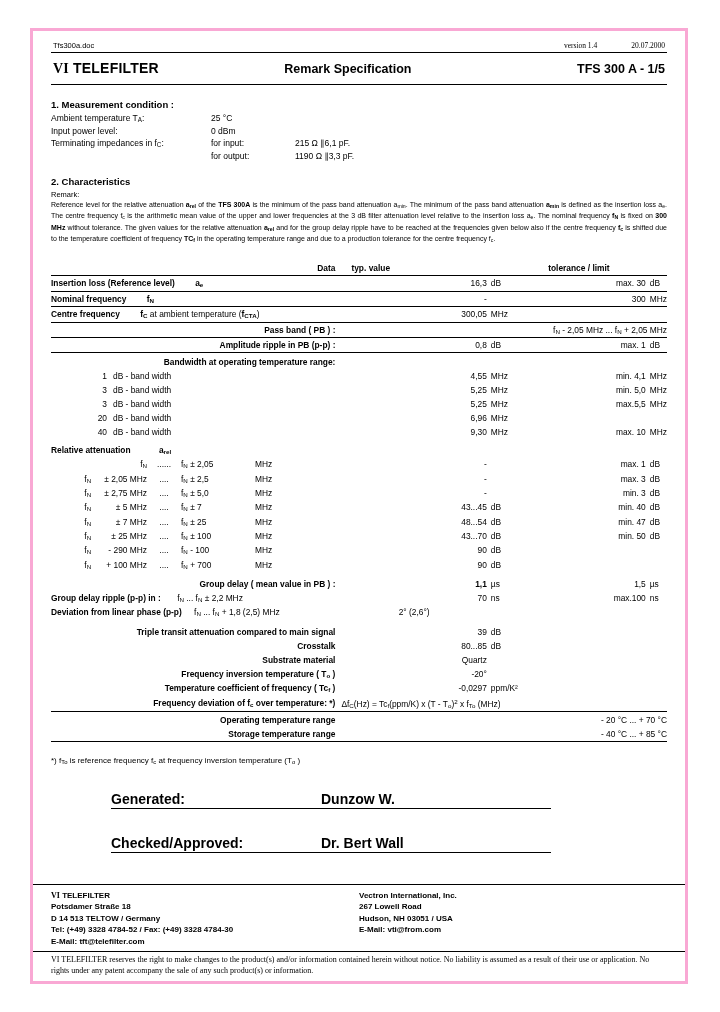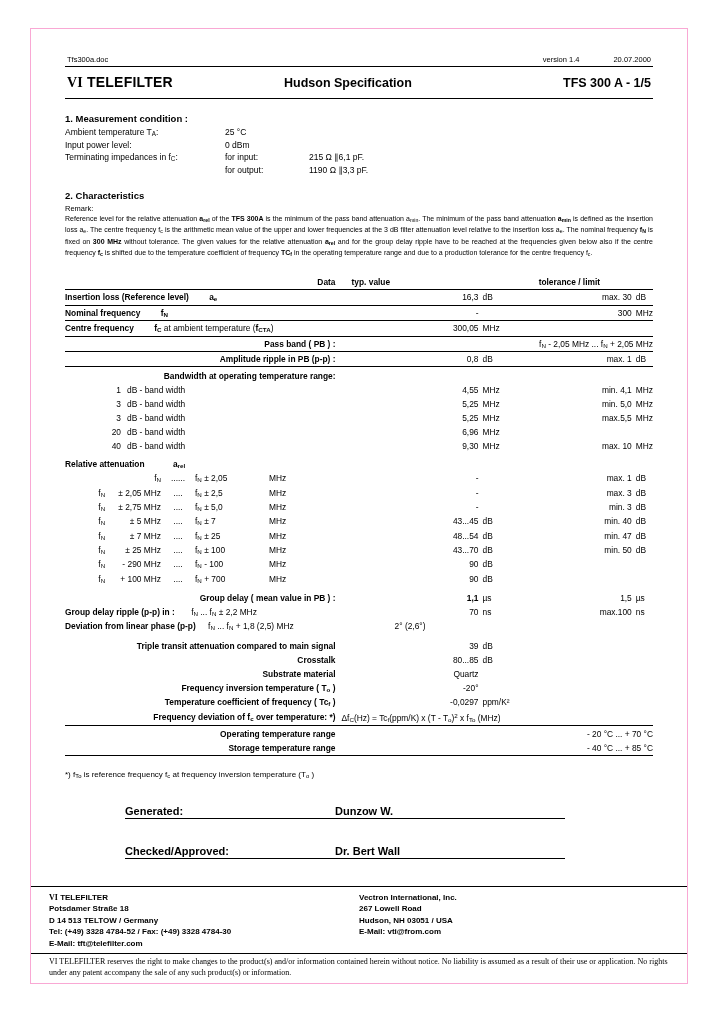--- a/index.html
+++ b/index.html
@@ -2,27 +2,27 @@
 <html><head>
 <meta charset="utf-8">
 <style>
   html, body { margin:0; padding:0; background:#b8b8b8; }
   body { font-family:"Liberation Sans", sans-serif; }
   .page {
     width:720px; height:1012px; box-sizing:border-box;
     background:#ffffff; position:relative; margin:0 auto;
     padding:28px 30px 0 30px; color:#000;
   }
-  .sheet { border:1px solid #f9a8d4; width:658px; height:956px; box-sizing:border-box; padding:16px; position:relative; }
+  .sheet { border:3px solid #f9a8d4; width:658px; height:956px; box-sizing:border-box; padding:0; position:relative; }
   .inner { padding:10px 18px 0 18px; }
 
   
   .doc-line { display:flex; justify-content:space-between; align-items:baseline;
               font-size:7.5px; padding:0 2px 2px 2px; }
-  .doc-line .right { display:flex; gap:34px; }
+  .doc-line .right { display:flex; gap:34px;font-family:Liberation Serif, serif; }
   .rule { border-bottom:1.4px solid #000; }
   .rule-thin { border-bottom:0.8px solid #000; }
   .title-row { display:flex; align-items:baseline; padding:7px 2px 7px 2px; font-weight:bold; }
   .brand { font-size:14px; letter-spacing:.2px; }
   .brand .vi { font-family:"Liberation Serif", serif; font-weight:bold; }
   .spec-title { font-size:12.5px; flex:1; text-align:center; margin-left:-40px; }
   .part-no { font-size:12.5px; white-space:nowrap; }
 
   
   h2.sec { font-size:9.5px; font-weight:bold; margin:14px 0 3px 0; }
@@ -46,21 +46,21 @@
   .c-unit{ width:44px; }
   .c-tol { width:100px; text-align:right; padding-right:4px !important; }
   .c-tunit{ }
   tr.bot td { border-bottom:1.1px solid #000; }
   .b { font-weight:bold;text-align:right; }
   .full { text-align:right; }
 
   .footnote { font-size:8px; margin-top:14px; }
 
   
-  .signs { margin:26px 0 0 60px; font-size:11px; }
+  .signs { margin:26px 0 0 60px; font-size:14px; }
   .sign-row { display:flex; border-bottom:1.1px solid #000; padding-bottom:1px; width:440px; margin-bottom:26px; }
   .sign-row .s-lbl { width:210px; font-weight:bold; }
   .sign-row .s-val { font-weight:bold; }
 
   
   .footer { position:absolute; left:0; right:0; bottom:0; }
   .foot-cols { display:flex; font-size:8px; font-weight:bold; line-height:11.5px; padding:5px 18px 4px 18px; }
   .foot-cols > div { width:50%; }
   .foot-cols .vi { font-family:"Liberation Serif", serif; }
   .disclaimer { font-family:"Liberation Serif", serif; font-size:8px; line-height:10.5px;
@@ -77,21 +77,21 @@
      <span>Tfs300a.doc</span>
      <span class="right">
        <span>version 1.4</span>
        <span>20.07.2000</span>
      </span>
    </div>
    <div class="rule"></div>
 
    <div class="title-row">
      <span class="brand"><span class="vi">VI</span> <span>TELEFILTER</span></span>
-     <span class="spec-title">Hudson Specification</span>
+     <span class="spec-title">Remark Specification</span>
      <span class="part-no">TFS 300 A  -  1/5</span>
    </div>
    <div class="rule-thin"></div>
 
    <h2 class="sec">1. Measurement condition :</h2>
    <div class="kv">
      <div class="row">
        <span class="lbl">Ambient temperature T<sub>A</sub>:</span>
        <span class="v1"><span>25</span> <span>°C</span></span>
      </div>

